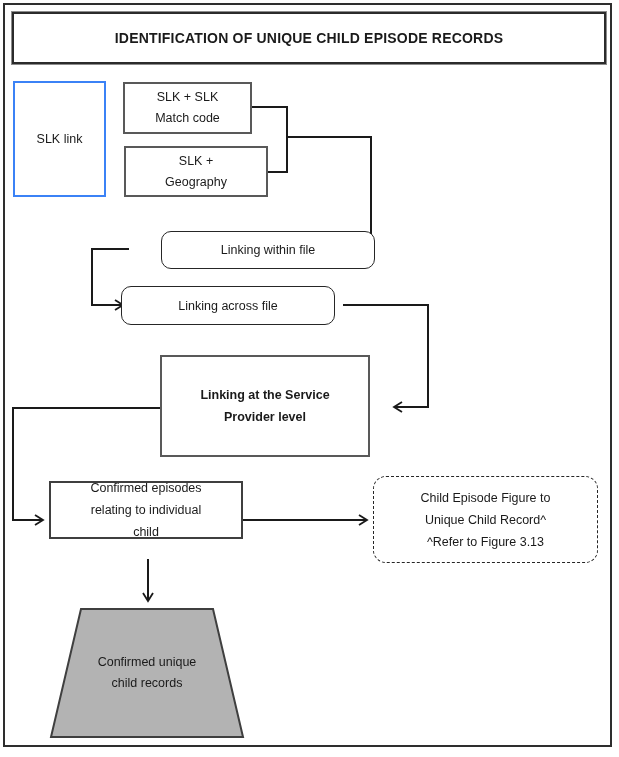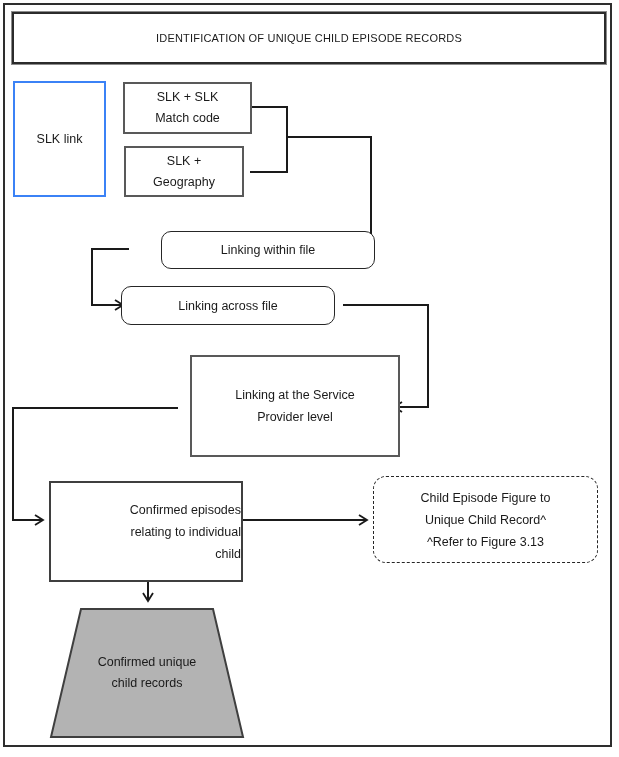--- a/index.html
+++ b/index.html
@@ -31,64 +31,64 @@
     font-size: 12.5px;
     line-height: 22px;
     color: #1a1a1a;
   }
   .line { display: block; }
   #title-box {
     left: 12px; top: 12px;
     width: 594px; height: 52px;
     border: 2px solid #2b2b2b;
     outline: 1px solid #8c8c8c;
-    font-weight: normal;
-    font-size: 11px;
+    font-weight: bold;
+    font-size: 14px;
     letter-spacing: 0.2px;
   }
   #slk-link-box {
     left: 13px; top: 81px;
     width: 93px; height: 116px;
     border: 2px solid #3b82f6;
   }
   #slk-match-code-box {
     left: 123px; top: 82px;
     width: 129px; height: 52px;
     border: 2px solid #595959;
     line-height: 21px;
   }
   #slk-geography-box {
     left: 124px; top: 146px;
-    width: 120px; height: 51px;
+    width: 144px; height: 51px;
     border: 2px solid #595959;
     line-height: 21px;
   }
   #linking-within-file-box {
     left: 129px; top: 231px;
     width: 214px; height: 38px;
     border: 1.6px solid #262626;
     border-radius: 10px;
     margin-left: 32px;
   }
   #linking-across-file-box {
     left: 121px; top: 286px;
     width: 214px; height: 39px;
     border: 1.6px solid #262626;
     border-radius: 10px;
   }
   #service-provider-box {
-    left: 190px; top: 355px;
+    left: 160px; top: 355px;
     width: 210px; height: 102px;
     border: 2px solid #595959;
+    font-weight: bold;
   }
   #confirmed-episodes-box {
     left: 49px; top: 481px;
-    width: 194px; height: 101px;
+    width: 194px; height: 58px;
     border: 2px solid #3f3f3f;
-    align-items: flex-end;
   }
   #child-episode-box {
     left: 373px; top: 476px;
     width: 225px; height: 87px;
     border: 1.6px dashed #262626;
     border-radius: 13px;
   }
   #trapezoid-label {
     left: 51px; top: 609px;
     width: 192px; height: 128px;

